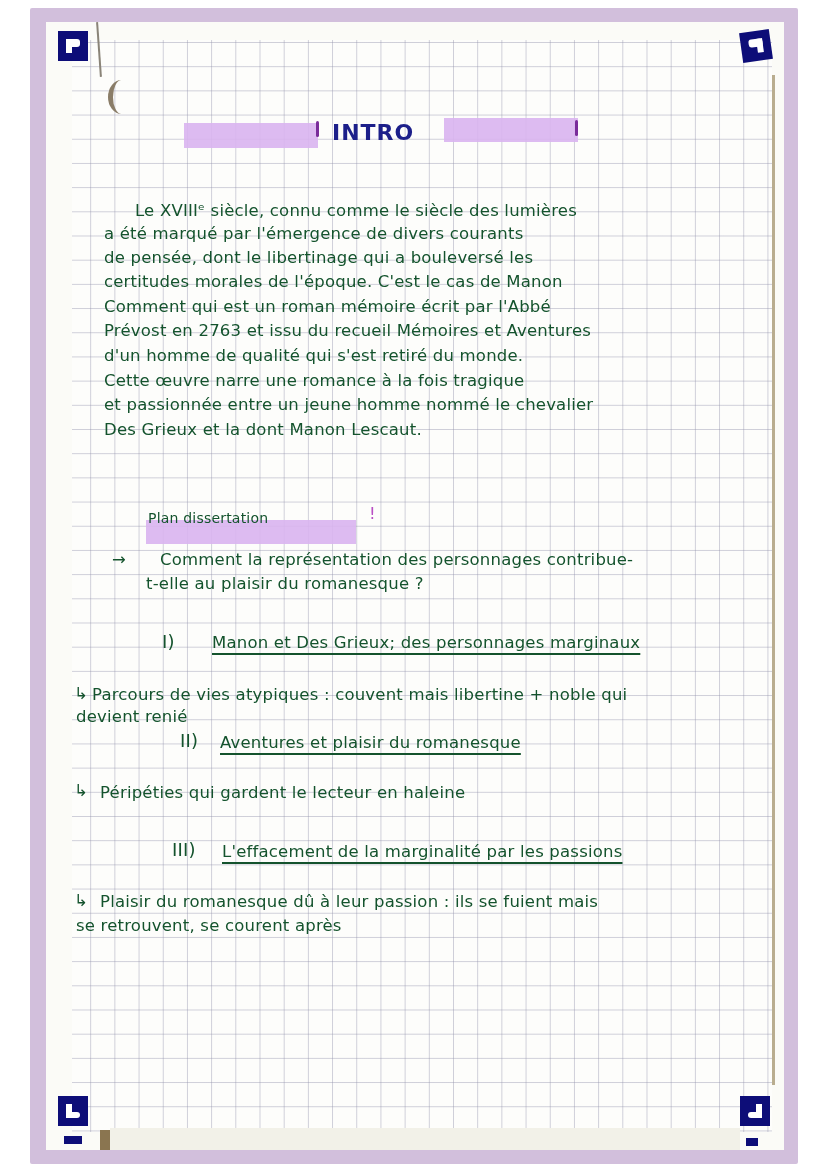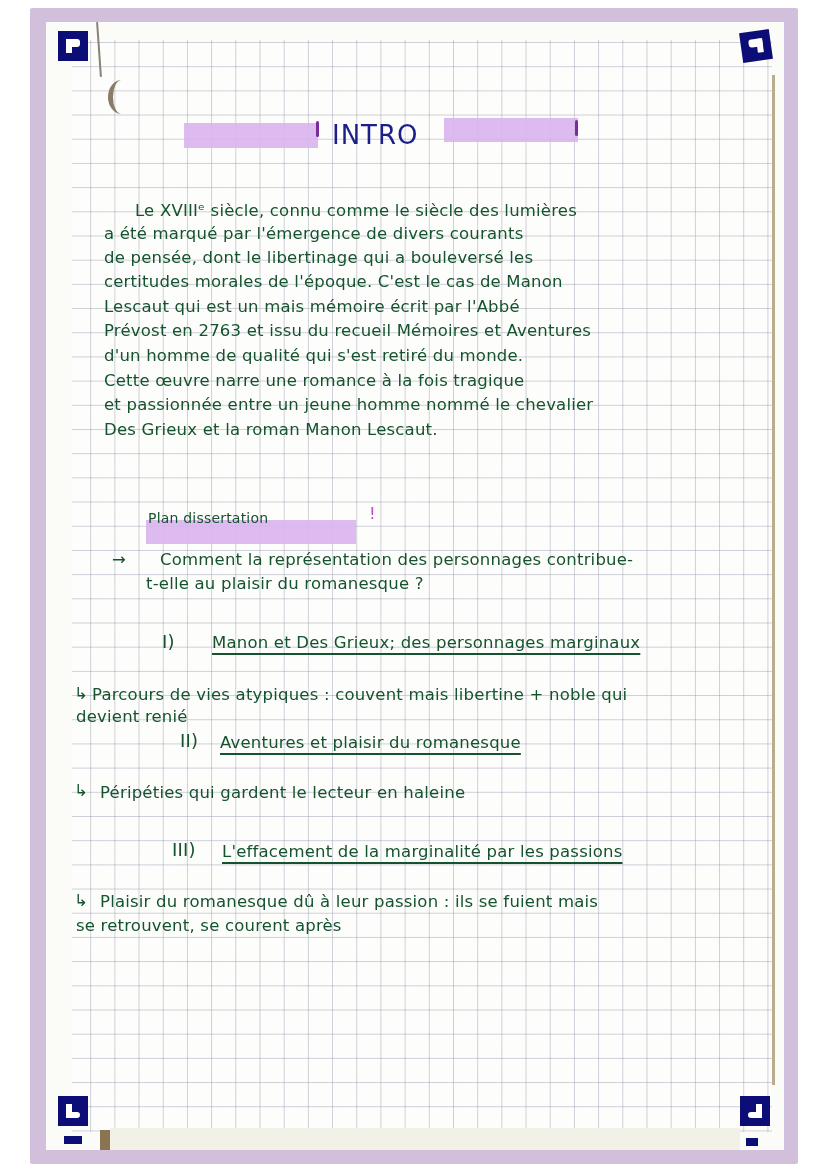--- a/index.html
+++ b/index.html
@@ -51,21 +51,21 @@
   .marker-bar { position:absolute; width:18px; height:8px; background:#0d0d78; }
 
   .hw {
     position:absolute; color:#14532d;
     font-family:"DejaVu Sans", sans-serif; font-size:16.5px; line-height:24.2px;
     letter-spacing:0.2px; white-space:nowrap;
   }
   .highlight { position:absolute; background:#d9b4ef; opacity:0.9; }
   .title {
     position:absolute; left:332px; top:120px; color:#1c1f8a;
-    font-family:"DejaVu Sans", sans-serif; font-size:26px; letter-spacing:1px;
+    font-family:"DejaVu Sans", sans-serif; font-size:22px; letter-spacing:1px;font-weight:bold;
   }
   .u { text-decoration:underline; text-underline-offset:5px; text-decoration-thickness:1.5px; }
   .pink { color:#b84fc4; }
 </style>
 </head>
 <body>
 
 <div class="frame"></div>
 <div class="scanbg"></div>
 <div class="paper"></div>
@@ -98,26 +98,26 @@
 <div style="position:absolute;left:316px;top:121px;width:3px;height:16px;background:#7a2c9a;border-radius:2px;"></div>
 <div class="title">INTRO</div>
 <div class="highlight" style="left:444px;top:118px;width:134px;height:24px;"></div>
 <div style="position:absolute;left:575px;top:120px;width:3px;height:16px;background:#7a2c9a;border-radius:2px;"></div>
 
 <div>
   <div class="hw" style="left:135px;top:199px;">Le XVIIIᵉ siècle, connu comme le siècle des lumières</div>
   <div class="hw" style="left:104px;top:222px;">a été marqué par l'émergence de divers courants</div>
   <div class="hw" style="left:104px;top:246px;">de pensée, dont le libertinage qui a bouleversé les</div>
   <div class="hw" style="left:104px;top:270px;">certitudes morales de l'époque. C'est le cas de Manon</div>
-  <div class="hw" style="left:104px;top:295px;">Lescaut qui est un mais mémoire écrit par l'Abbé</div>
+  <div class="hw" style="left:104px;top:295px;">Comment qui est un roman mémoire écrit par l'Abbé</div>
   <div class="hw" style="left:104px;top:319px;">Prévost en 2763 et issu du recueil Mémoires et Aventures</div>
   <div class="hw" style="left:104px;top:344px;">d'un homme de qualité qui s'est retiré du monde.</div>
   <div class="hw" style="left:104px;top:369px;">Cette œuvre narre une romance à la fois tragique</div>
   <div class="hw" style="left:104px;top:393px;">et passionnée entre un jeune homme nommé le chevalier</div>
-  <div class="hw" style="left:104px;top:418px;">Des Grieux et la roman Manon Lescaut.</div>
+  <div class="hw" style="left:104px;top:418px;">Des Grieux et la dont Manon Lescaut.</div>
 </div>
 
 <div class="highlight" style="left:146px;top:520px;width:210px;height:24px;"></div>
 <div class="hw" style="left:148px;top:506px;font-size:14px;">Plan dissertation</div>
 <div class="hw pink" style="left:369px;top:502px;">!</div>
 
 <div class="hw" style="left:112px;top:548px;">→</div>
 <div class="hw" style="left:160px;top:548px;">Comment la représentation des personnages contribue-</div>
 <div class="hw" style="left:146px;top:572px;">t-elle au plaisir du romanesque ?</div>
 

